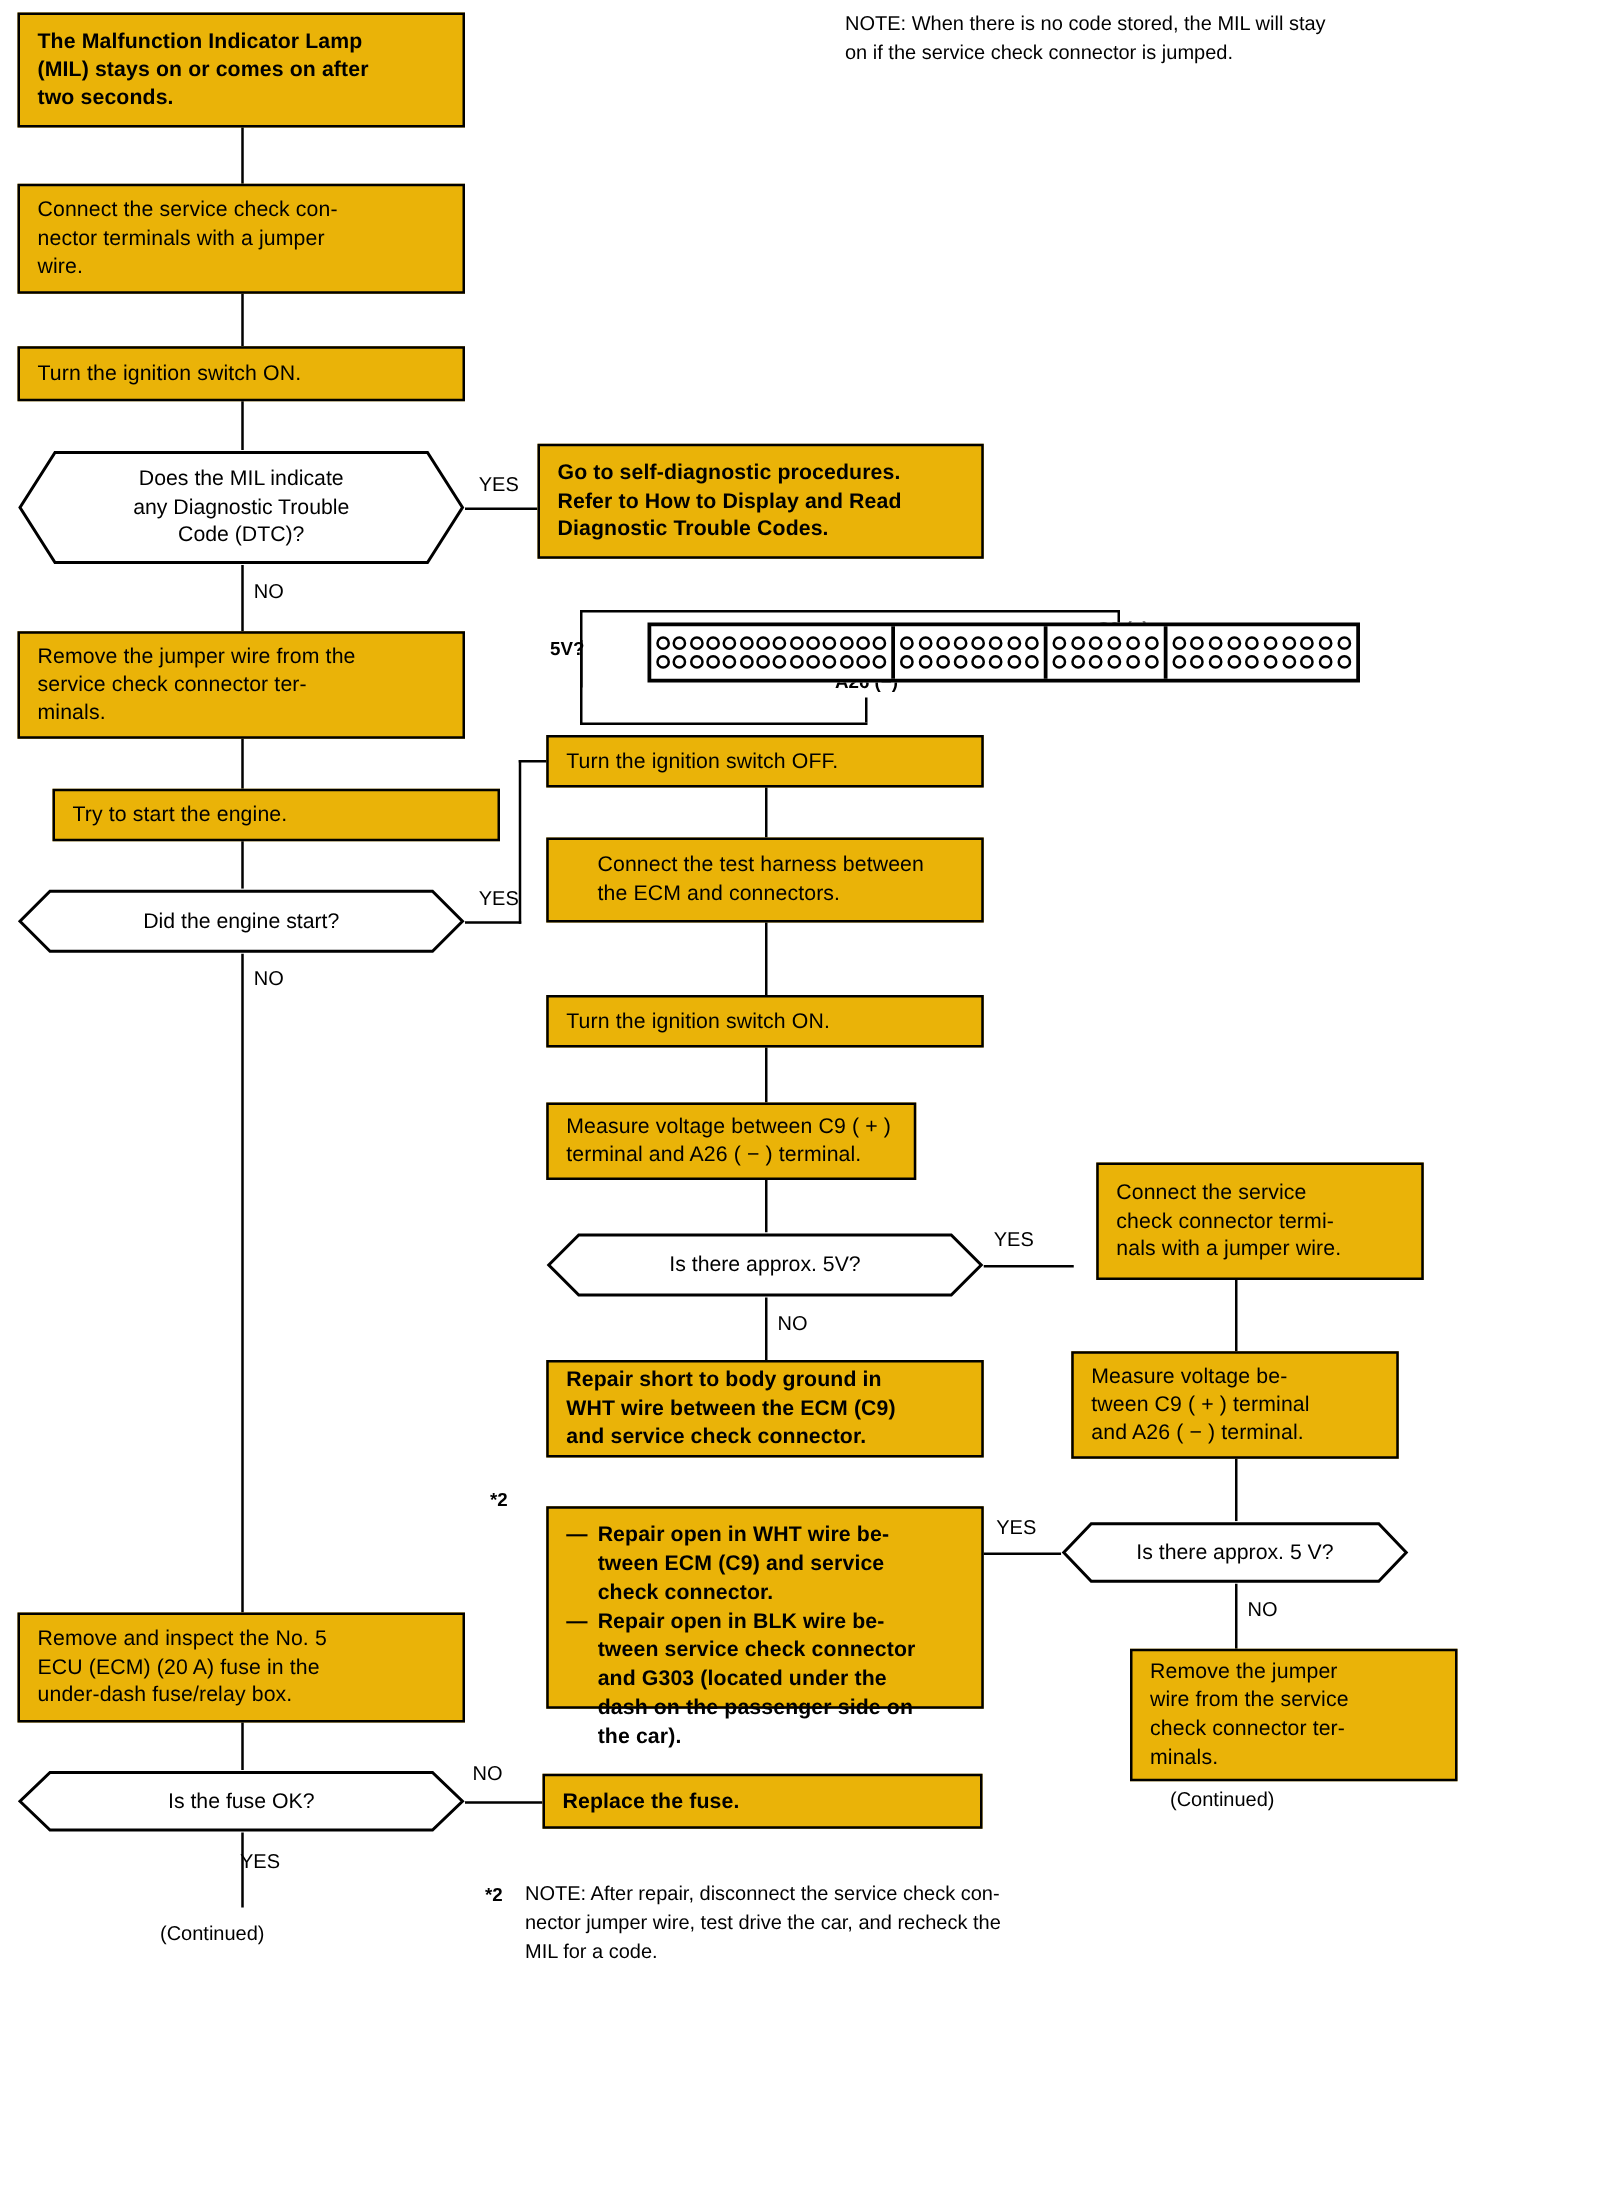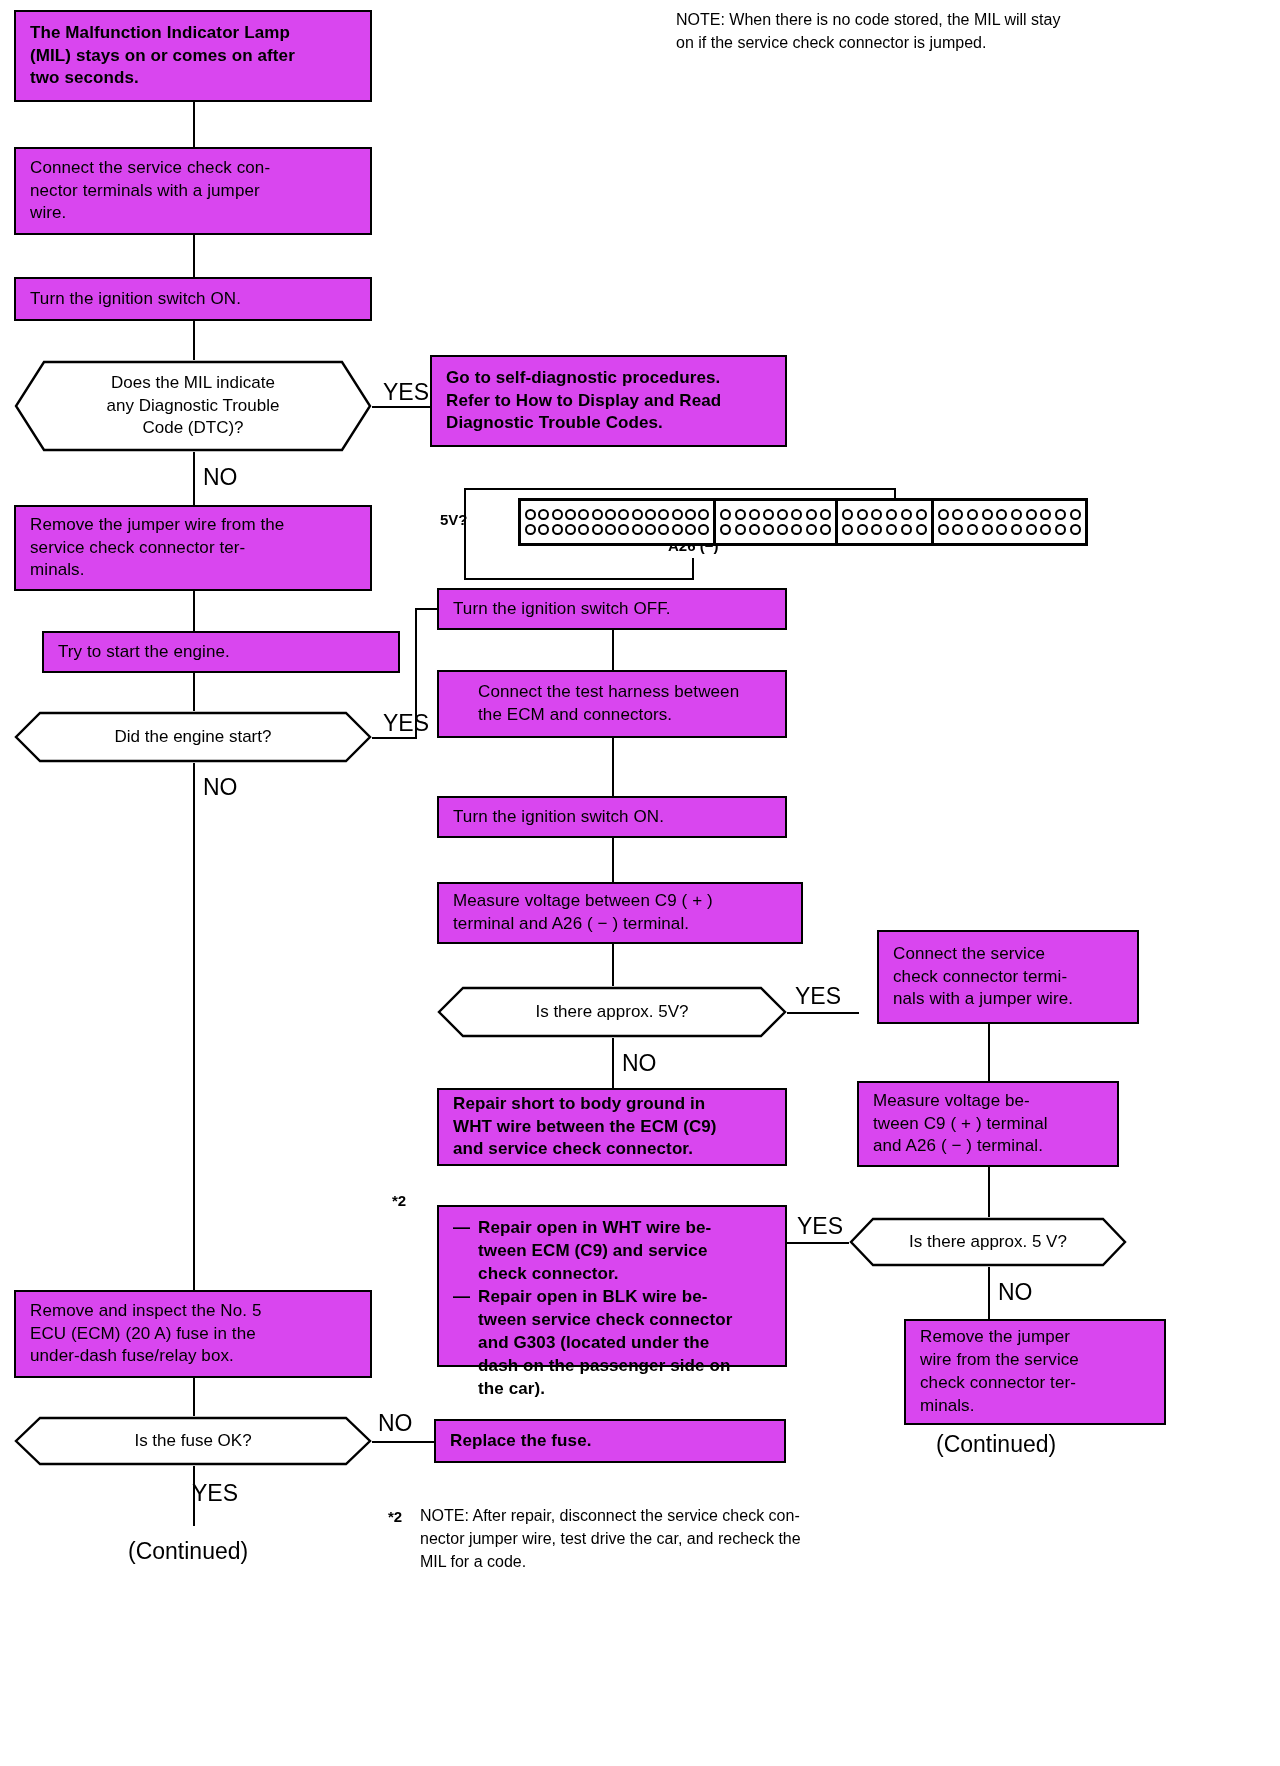--- a/index.html
+++ b/index.html
@@ -16,21 +16,21 @@
     width: 1280px;
     height: 1766px;
     background: #ffffff;
     overflow: hidden;
   }
   
   .box {
     position: absolute;
     box-sizing: border-box;
     border: 2px solid #000;
-    background: #d946ef;
+    background: #eab308;
     display: flex;
     align-items: center;
     padding: 6px 10px 6px 14px;
     font-size: 17px;
     line-height: 1.35;
     letter-spacing: .1px;
   }
   .box.bold { font-weight: bold; }
   .box .txt { display: block; white-space: pre-line; }
 
@@ -61,21 +61,21 @@
     height: 0;
     border-top: 2px solid #000;
   }
   .line-v {
     position: absolute;
     width: 0;
     border-left: 2px solid #000;
   }
   .lbl {
     position: absolute;
-    font-size: 23px;
+    font-size: 16px;
     line-height: 1;
     white-space: nowrap;
   }
   .lbl.small { font-size: 15px; }
   .lbl.bold { font-weight: bold; }
 
   .note {
     position: absolute;
     font-size: 16px;
     line-height: 1.45;
@@ -359,21 +359,21 @@
     <span class="txt">Connect the test harness between
 the ECM and  connectors.</span>
   </div>
   <div class="line-v" style="left:612px; top:738px; height:58px;"></div>
 
   <div class="box" style="left:437px; top:796px; width:350px; height:42px;">
     <span class="txt">Turn the ignition switch ON.</span>
   </div>
   <div class="line-v" style="left:612px; top:838px; height:44px;"></div>
 
-  <div class="box" style="left:437px; top:882px; width:366px; height:62px;">
+  <div class="box" style="left:437px; top:882px; width:296px; height:62px;">
     <span class="txt">Measure voltage between C9 ( + )
 terminal and A26 ( − ) terminal.</span>
   </div>
   <div class="line-v" style="left:612px; top:944px; height:42px;"></div>
 
   <div class="diamond" style="left:437px; top:986px; width:350px; height:52px;">
     <svg class="hexshape" viewBox="0 0 350 52" preserveAspectRatio="none">
       <polygon points="26,2 324,2 348,26 324,50 26,50 2,26" fill="#fff" stroke="#000" stroke-width="2.4" vector-effect="non-scaling-stroke"></polygon>
     </svg>
     <span class="dtxt">Is there approx. 5V?</span>

